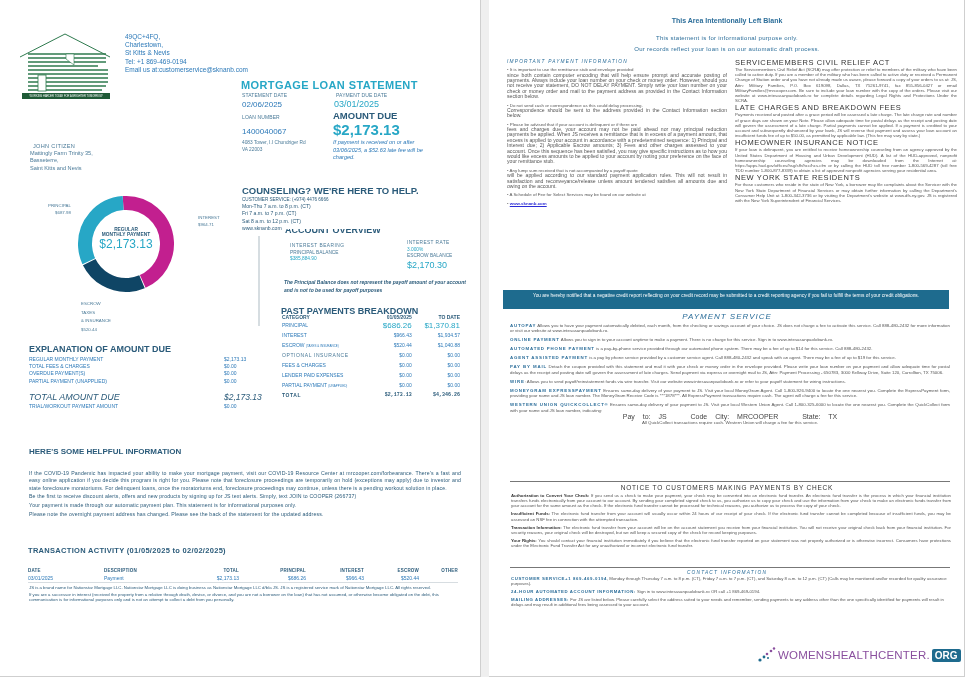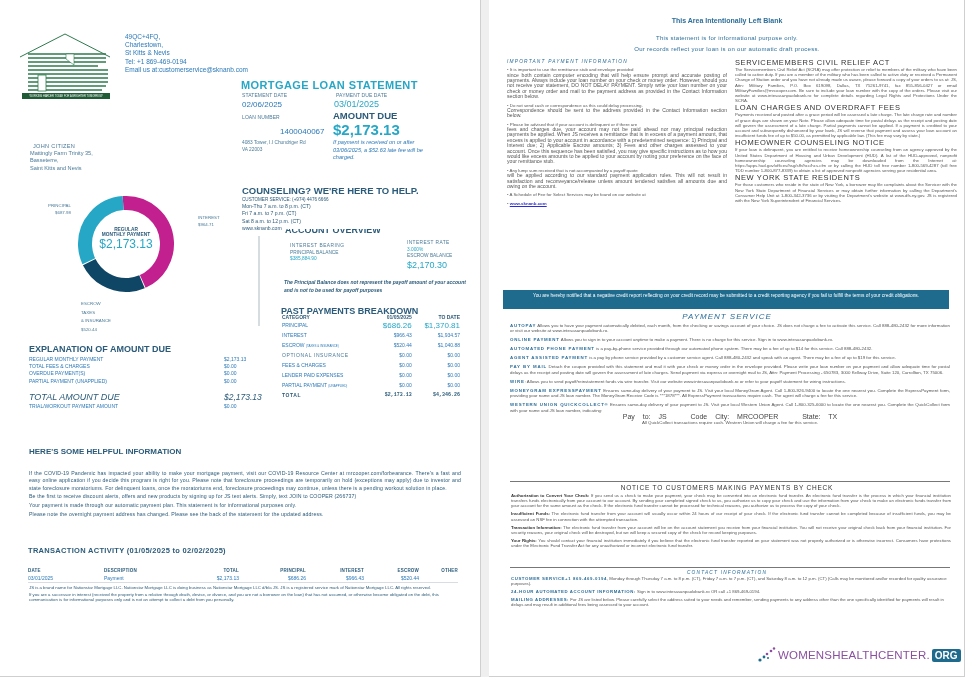--- a/index.html
+++ b/index.html
@@ -143,21 +143,21 @@
     <div>Basseterre,</div>
     <div>Saint Kitts and Nevis</div>
   </div>
 
   <div id="stmt-title" class="abs">MORTGAGE LOAN STATEMENT</div>
   <div class="abs lbl" style="left:242px;top:92px;">STATEMENT DATE</div>
   <div class="abs lbl" style="left:336px;top:92px;">PAYMENT DUE DATE</div>
   <div class="abs val" style="left:242px;top:100px;">02/06/2025</div>
   <div class="abs val" style="left:334px;top:99px;font-size:9px;color:#27a7c6;">03/01/2025</div>
   <div class="abs lbl" style="left:242px;top:114px;">LOAN NUMBER</div>
-  <div class="abs val" style="left:242px;top:127px;margin-left:38px;">1400040067</div>
+  <div class="abs val" style="left:242px;top:127px;">1400040067</div>
   <div id="amount-due-label" class="abs">AMOUNT DUE</div>
   <div id="amount-due-value" class="abs">$2,173.13</div>
   <div id="property-addr" class="abs">
     <div>4083 Tower, I.I Chundriger Rd</div>
     <div>VA 22003</div>
   </div>
   <div id="late-fee" class="abs">If payment is received on or after 03/06/2025, a $52.63 late fee will be charged.</div>
 
   <div id="questions-title" class="abs">COUNSELING? WE'RE HERE TO HELP.</div>
   <div id="questions-body" class="abs">
@@ -339,23 +339,23 @@
     <p><span>• Do not send cash or correspondence as this could delay processing.</span><br><span class="big">Correspondence should be sent to the address provided in the Contact Information section below.</span></p>
     <p><span>• Please be advised that if your account is delinquent or if there are</span><br><span class="big">fees and charges due, your account may not be paid ahead nor may principal reduction payments be applied. When JS receives a remittance that is in excess of a payment amount, that excess is applied to your account in accordance with a predetermined sequence: 1) Principal and Interest due; 2) Applicable Escrow amounts; 3) Fees and other charges assessed to your account. Once this sequence has been satisfied, you may give specific instructions as to how you would like excess amounts to be applied to your account by noting your preference on the face of your remittance stub.</span></p>
     <p><span>• Any lump sum received that is not accompanied by a payoff quote</span><br><span class="big">will be applied according to our standard payment application rules. This will not result in satisfaction and reconveyance/release unless amount tendered satisfies all amounts due and owing on the account.</span></p>
     <p>• A Schedule of Fee for Select Services may be found on our website at</p>
     <p>• <a>www.sknanb.com</a></p>
   </div>
 
   <div id="right-col" class="abs">
     <div class="h">SERVICEMEMBERS CIVIL RELIEF ACT</div>
     <p>The Servicemembers Civil Relief Act (SCRA) may offer protection or relief to members of the military who have been called to active duty. If you are a member of the military who has been called to active duty or received a Permanent Change of Station order and you have not already made us aware, please forward a copy of your orders to us at: JS, Attn: Military Families, P.O. Box 619098, Dallas, TX 75261-9741, fax 855-856-0427 or email MilitaryFamilies@mrcooper.com. Be sure to include your loan number with the copy of the orders. Please visit our website at www.intesasanpaolobank.ro for complete details regarding Legal Rights and Protections Under the SCRA.</p>
-    <div class="h">LOAN CHARGES AND OVERDRAFT FEES</div>
+    <div class="h">LATE CHARGES AND BREAKDOWN FEES</div>
     <p>Payments received and posted after a grace period will be assessed a late charge. The late charge rate and number of grace days are shown on your Note. Please allow adequate time for postal delays as the receipt and posting date will govern the assessment of a late charge. Partial payments cannot be applied. If a payment is credited to your account and subsequently dishonored by your bank, JS will reverse that payment and assess your loan account an insufficient funds fee of up to $50.00, as permitted by applicable law. (This fee may vary by state.)</p>
-    <div class="h">HOMEOWNER COUNSELING NOTICE</div>
+    <div class="h">HOMEOWNER INSURANCE NOTICE</div>
     <p>If your loan is delinquent, you are entitled to receive homeownership counseling from an agency approved by the United States Department of Housing and Urban Development (HUD). A list of the HUD-approved, nonprofit homeownership counseling agencies may be downloaded from the Internet at: https://apps.hud.gov/offices/hsg/sfh/hcc/hcs.cfm or by calling the HUD toll free number 1-800-569-4287 (toll free TDD number 1-800-877-8339) to obtain a list of approved nonprofit agencies serving your residential area.</p>
     <div class="h">NEW YORK STATE RESIDENTS</div>
     <p>For those customers who reside in the state of New York, a borrower may file complaints about the Servicer with the New York State Department of Financial Services or may obtain further information by calling the Department's Consumer Help Unit at 1-800-342-3736 or by visiting the Department's website at www.dfs.ny.gov. JS is registered with the New York Superintendent of Financial Services.</p>
   </div>
 
   <div id="credit-banner" class="abs">You are hereby notified that a negative credit report reflecting on your credit record may be submitted to a credit reporting agency if you fail to fulfill the terms of your credit obligations.</div>
 
   <div id="payopt-title" class="abs">PAYMENT SERVICE</div>
   <div id="payopt-body" class="abs">
     <p><b class="k">AUTOPAY</b><span> Allows you to have your payment automatically debited, each month, from the checking or savings account of your choice. JS does not charge a fee to activate this service. Call 888-480-2432 for more information or visit our website at www.intesasanpaolobank.ro.</span></p>

